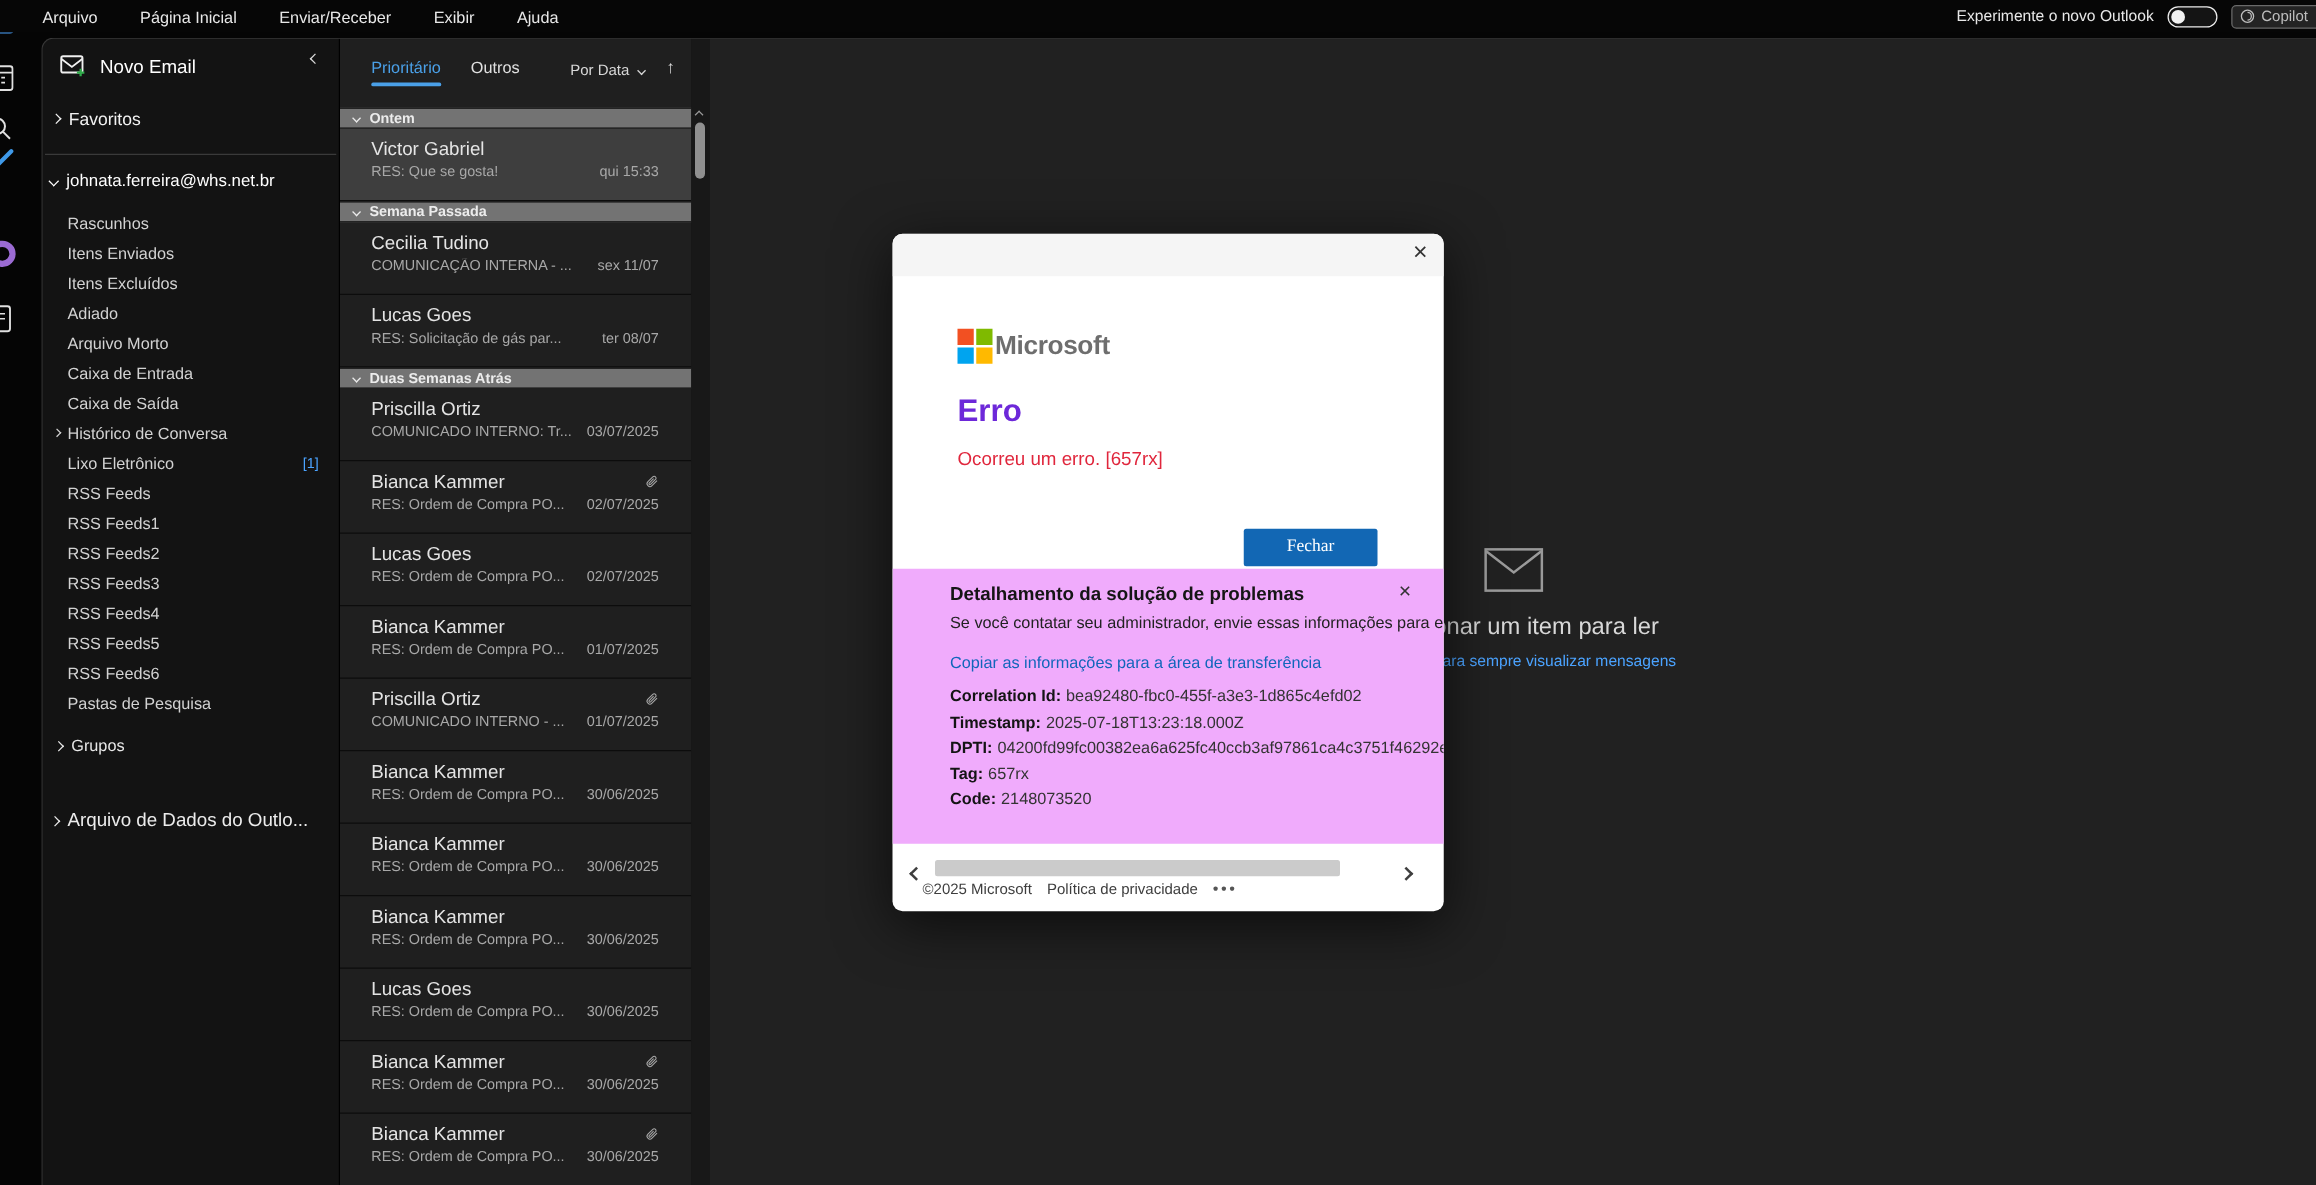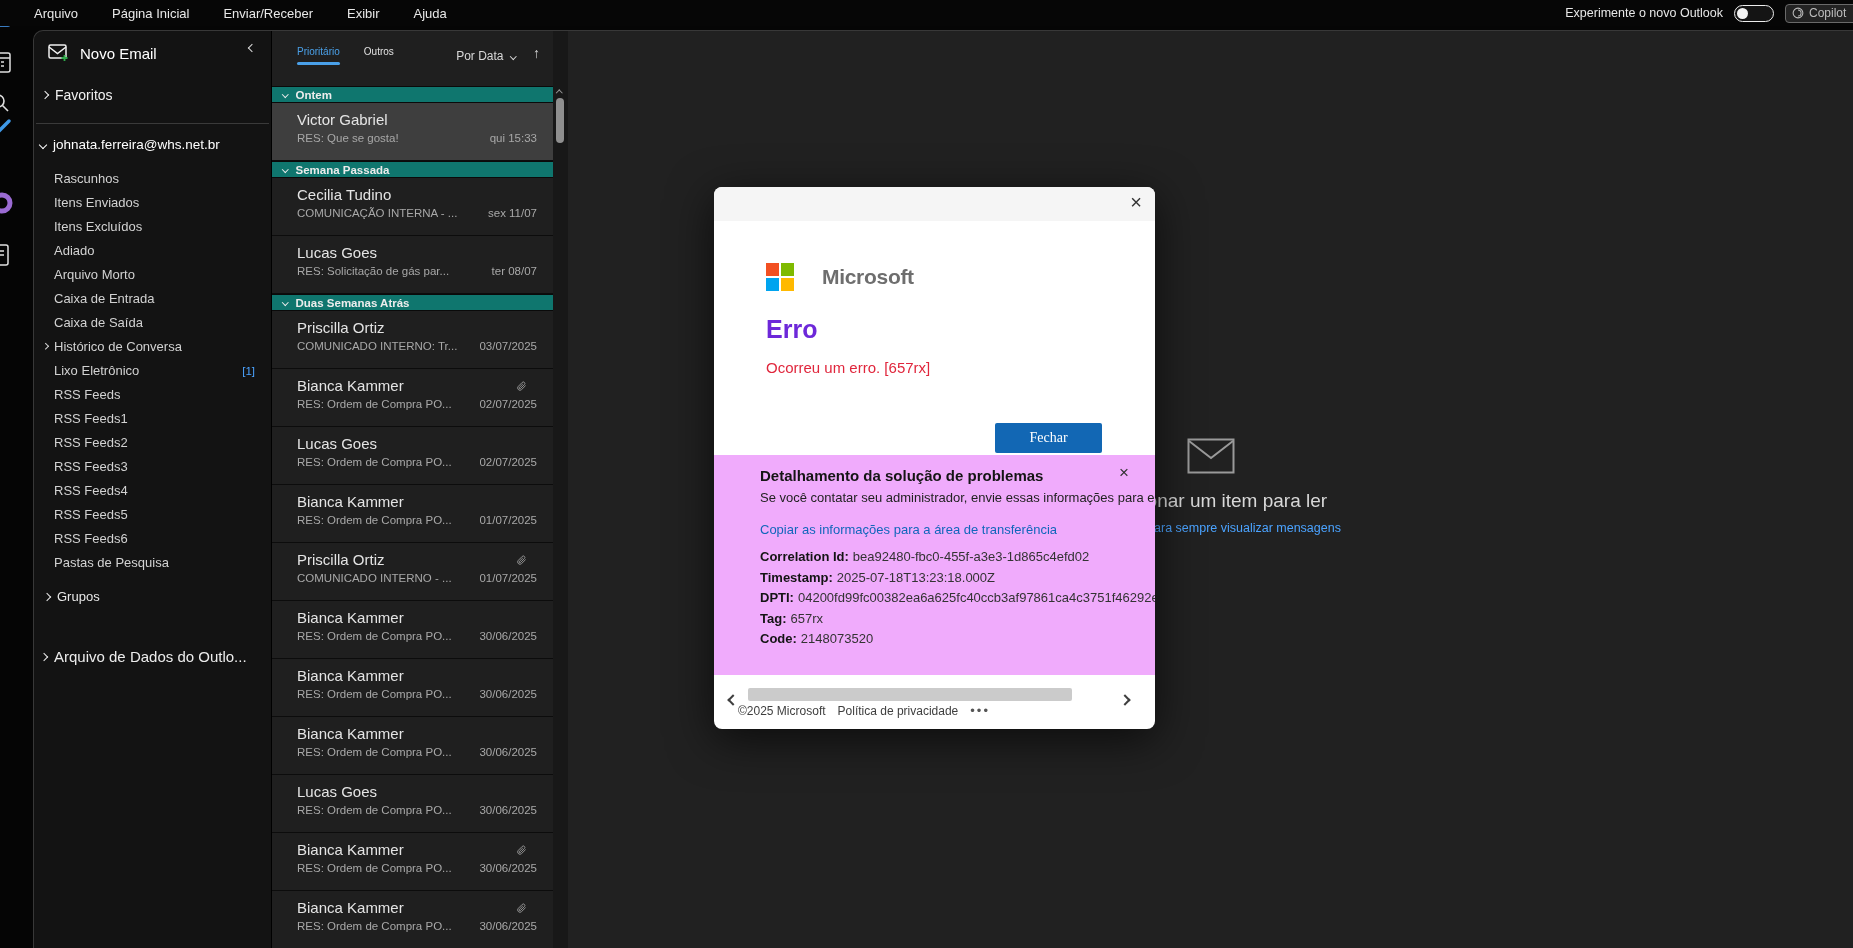--- a/index.html
+++ b/index.html
@@ -35,52 +35,52 @@
   .groups-row{position:absolute;left:10px;top:558px;display:flex;align-items:center;gap:7px;font-size:13px;color:#e8e8e8}
   .datafile-row{position:absolute;left:7px;top:617px;display:flex;align-items:center;gap:7px;font-size:15px;color:#ececec;white-space:nowrap}
   
   .chev{display:inline-block;width:6px;height:6px;border-right:1.4px solid currentColor;border-bottom:1.4px solid currentColor}
   .chev.r{transform:rotate(-45deg)} .chev.d{transform:rotate(45deg)}
   .chev.l{transform:rotate(135deg)} .chev.u{transform:rotate(-135deg)}
   .chev.sm{width:4.5px;height:4.5px}
   .bigchev{width:8px;height:8px;border-width:2px;color:#3e3e3e}
   
   .maillist{position:absolute;left:237px;top:0;width:282px;height:100%;background:#1f1f1f;border-left:1px solid #000}
-  .tabs{position:absolute;left:25px;top:15px;display:flex;gap:24px;font-size:10px}
+  .tabs{position:absolute;left:25px;top:15px;display:flex;gap:24px;font-size:13px}
   .tab{color:#e0e0e0;position:relative;cursor:default}
   .tab.active{color:var(--accent)}
   .tab.active::after{content:"";position:absolute;left:0;right:0;bottom:-8px;height:3px;background:var(--accent);border-radius:2px}
   .sortrow{position:absolute;right:38px;top:18px;display:flex;align-items:center;gap:7px;font-size:12px;color:#d8d8d8}
   .sort-up{position:absolute;right:13px;top:14px;font-size:14px;color:#d8d8d8}
   .mlist{position:absolute;left:0;top:55px;width:100%}
-  .ghdr{height:17px;background:#0f766e;display:flex;align-items:center;gap:8px;padding-left:11px;
+  .ghdr{height:17px;background:#737373;display:flex;align-items:center;gap:8px;padding-left:11px;
     font-size:11.5px;font-weight:bold;color:#ececec;border-top:1px solid #0a0a0a;border-bottom:1px solid #0a0a0a;color:#ececec}
   .mrow{height:58px;position:relative;border-bottom:1px solid #0c0c0c;padding:8px 0 0 25px}
   .mrow.sel{background:#3e3e3e}
   .sender{font-size:15px;color:#e4e4e4}
   .mrow.sel .sender{color:#e5e5e5}
-  .subline{display:flex;justify-content:space-between;padding-right:16px;margin-top:4px}
+  .subline{display:flex;justify-content:space-between;padding-right:26px;margin-top:4px}
   .subj{font-size:11.5px;color:#a8a8a8;white-space:nowrap;overflow:hidden;max-width:185px}
   .mdate{font-size:11.5px;color:#a8a8a8;white-space:nowrap}
   .clipicon{position:absolute;right:26px;top:9px}
   
   .list-scrollbar{position:absolute;left:519px;top:0;width:15px;height:100%;background:#181818}
   .sb-up{position:absolute;left:4px;top:50px;color:#9a9a9a}
   .sb-thumb{position:absolute;left:3px;top:67px;width:8px;height:45px;background:#8f8f8f;border-radius:4px}
   
   .readingpane{position:absolute;left:534px;top:0;right:0;height:100%;background:#212121}
   .placeholder{position:absolute;left:493px;top:407px;width:300px;text-align:center}
   .ph-title{margin-top:12px;font-size:19px;color:#d8d8d8}
   .ph-link{margin-top:9px;font-size:12.5px;color:var(--link)}
   
   .dialog{position:absolute;left:714px;top:187px;width:441px;height:542px;background:#fff;border-radius:8px;
     box-shadow:0 10px 45px rgba(0,0,0,.65);overflow:hidden;z-index:10;color:#222}
   .dlg-head{position:absolute;left:0;top:0;width:100%;height:34px;background:#f5f5f5}
   .dlg-x{position:absolute;right:13px;top:4px;font-size:20px;color:#333;cursor:default}
-  .ms-logo{position:absolute;left:52px;top:76px;display:flex;align-items:center;gap:28px}
+  .ms-logo{position:absolute;left:52px;top:76px;display:flex;align-items:center;gap:2px}
   .ms-squares{display:grid;grid-template-columns:13px 13px;grid-template-rows:13px 13px;gap:2px}
   .ms-name{font-size:21px;font-weight:600;color:#6e6e6e;letter-spacing:-0.3px}
   .dlg-title{position:absolute;left:52px;top:128px;font-size:25px;font-weight:600;color:#6d28d9}
   .dlg-error{position:absolute;left:52px;top:172px;font-size:15px;color:var(--error)}
   .dlg-close-btn{position:absolute;right:53px;top:236px;width:107px;height:30px;background:var(--button);
     border:none;border-radius:2px;color:#fff;font-size:14px;font-family:Liberation Serif, serif}
   .dlg-panel{position:absolute;left:0;top:268px;width:100%;height:220px;background:#f0abfc;
     padding:10px 0 0 46px;overflow:hidden;white-space:nowrap}
   .panel-title{font-size:15px;font-weight:bold;color:#151515;margin-top:2px}
   .panel-x{position:absolute;right:26px;top:8px;font-size:17px;color:#333}

